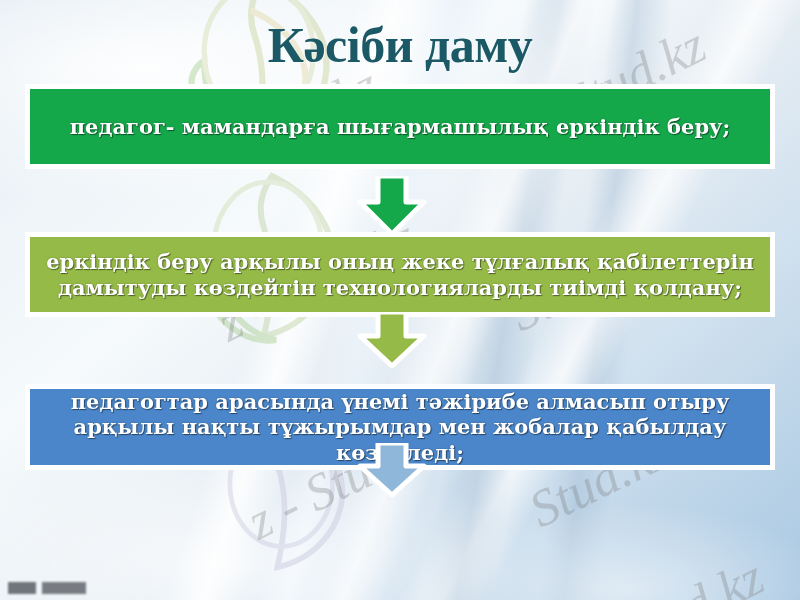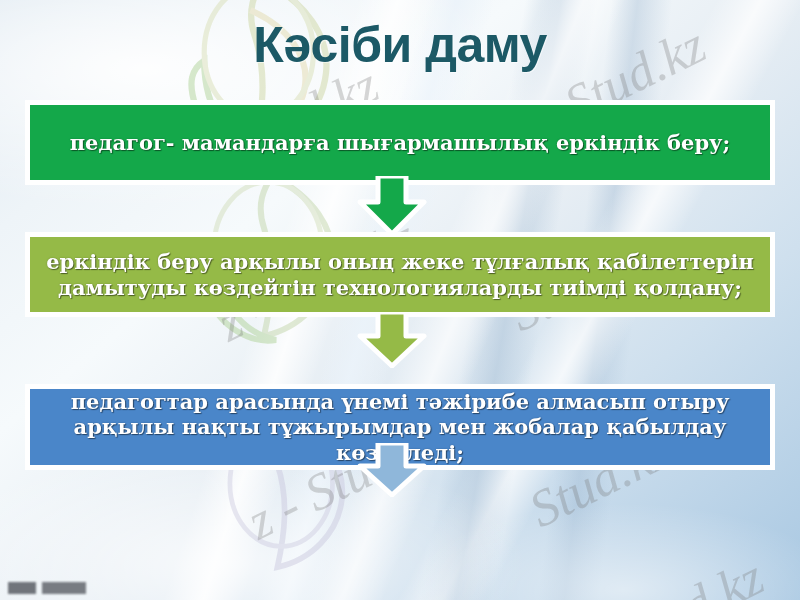--- a/index.html
+++ b/index.html
@@ -77,21 +77,21 @@
   .logo-mid  { left: 172px; top: 160px; width: 200px; height: 200px; }
   .logo-low  { left: 190px; top: 400px; width: 190px; height: 190px; }
 
   
   .title {
     position: absolute;
     left: 0;
     top: 16px;
     width: 100%;
     text-align: center;
-    font-family: Liberation Sans, sans-serif;
+    font-family: Liberation Serif, serif;
     font-weight: bold;
     font-size: 50px;
     letter-spacing: -0.5px;
     color: #1c5966;
     text-shadow: 1px 1px 0 rgba(255,255,255,.55);
   }
 
   
   .box {
     position: absolute;
@@ -103,21 +103,21 @@
     align-items: center;
     justify-content: center;
     text-align: center;
     padding: 2px 10px;
     font-family: "DejaVu Serif", serif;
     font-weight: bold;
     color: #ffffff;
     line-height: 1.22;
     text-shadow: 1px 1px 1px rgba(0,0,0,.45), 0 0 2px rgba(0,0,0,.25);
   }
-  .box-1 { top: 100px;  height: 85px; background: #14a84a; font-size: 21px; }
+  .box-1 { top: 84px;  height: 85px; background: #14a84a; font-size: 21px; }
   .box-2 { top: 232px; height: 85px; background: #95ba47; font-size: 21px; justify-content: center; }
   .box-3 { top: 384px; height: 86px; background: #4a86c9; font-size: 21px; justify-content: flex-end; }
   .box-4 { top: 492px; height: 82px; background: #9a2fee; font-size: 21px; }
 
   
   .arrow {
     position: absolute;
     left: 356px;
     width: 72px;
     pointer-events: none;

